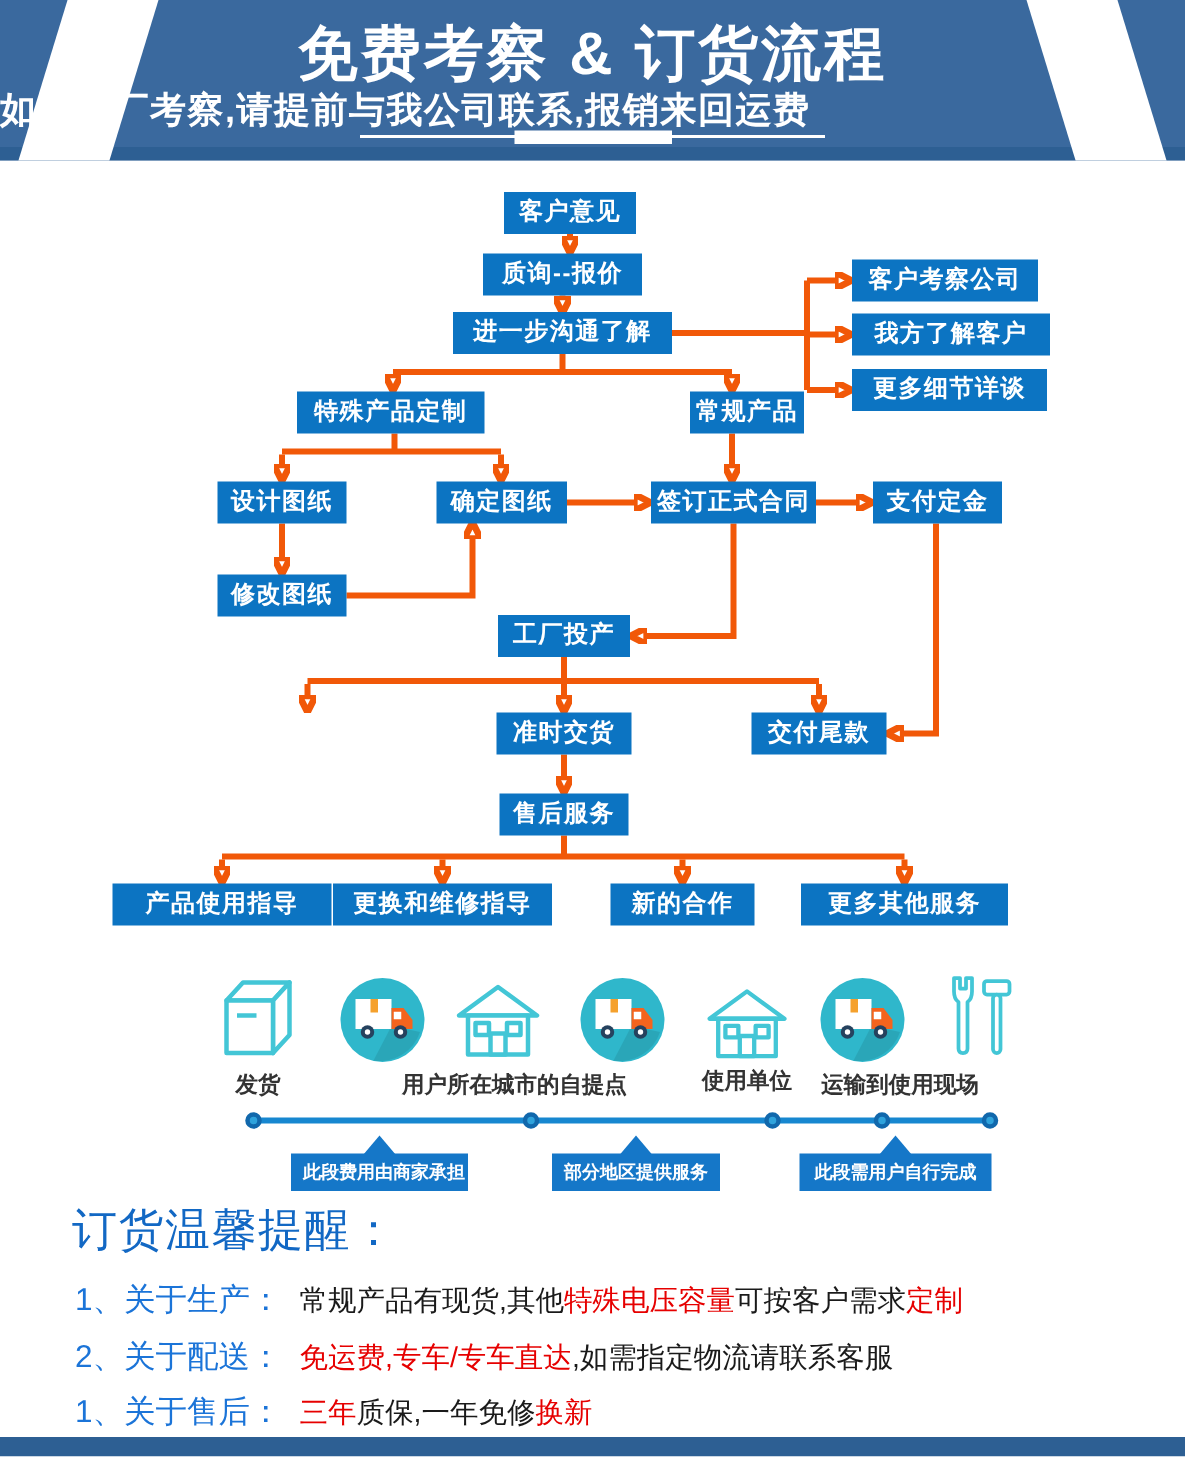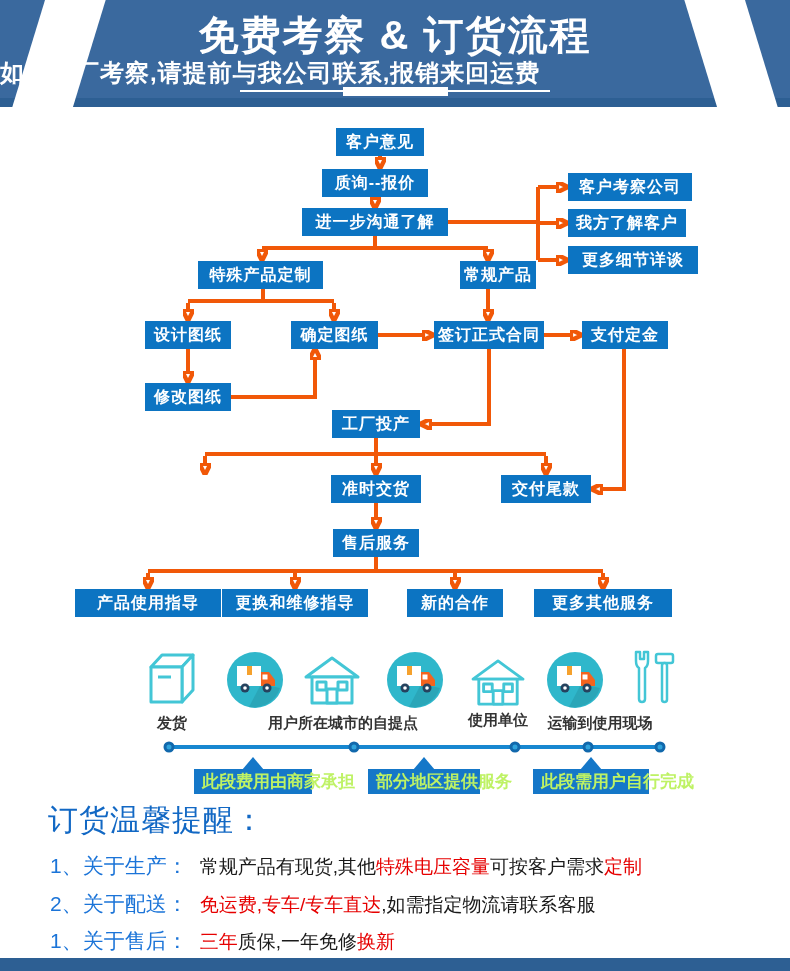--- a/index.html
+++ b/index.html
@@ -38,22 +38,22 @@
     font-size:16px;font-weight:700;letter-spacing:1px;text-align:center;line-height:28px;
     white-space:nowrap;}
 
   
   .ico{position:absolute;}
   .step-label{position:absolute;top:714px;transform:translateX(-50%);font-size:15px;
     font-weight:700;color:#333;white-space:nowrap;}
   .tl-line{position:absolute;left:167px;top:745px;width:495px;height:4px;background:var(--tl-blue);border-radius:2px;}
   .tl-dot{position:absolute;width:11px;height:11px;border-radius:50%;
     background:#2fa3dc;border:3px solid #1168ac;transform:translate(-50%,-50%);}
-  .callout{position:absolute;top:769px;height:25px;background:var(--callout);color:#bef264;
-    font-size:17px;font-weight:700;text-align:center;line-height:25px;white-space:nowrap;padding:0 8px;}
+  .callout{position:absolute;top:769px;height:25px;background:var(--callout);color:#ffffff;
+    font-size:12px;font-weight:700;text-align:center;line-height:25px;white-space:nowrap;padding:0 8px;}
   .callout .tri{position:absolute;left:50%;top:-12px;transform:translateX(-50%);
     width:0;height:0;border-left:11px solid transparent;border-right:11px solid transparent;
     border-bottom:13px solid var(--callout);}
 
   
   .rem-title{position:absolute;left:48px;top:800px;font-size:30px;color:var(--rem-blue);
     font-weight:500;letter-spacing:1px;}
   .rem-item{position:absolute;left:50px;font-size:19px;white-space:nowrap;}
   .rem-item .lbl{color:#1b74d8;font-size:21px;margin-right:12px;}
   .seg-k{color:#1a1a1a;margin-top:26px;}
@@ -111,21 +111,21 @@
     <path d="M148 573 V579" marker-end="url(#ah)"></path>
     <path d="M295 573 V579" marker-end="url(#ah)"></path>
     <path d="M455 573 V579" marker-end="url(#ah)"></path>
     <path d="M603 573 V579" marker-end="url(#ah)"></path>
   </svg>
 
   <div class="node" style="left:336px;top:128px;width:88px">客户意见</div>
   <div class="node" style="left:322px;top:169px;width:106px">质询--报价</div>
   <div class="node" style="left:302px;top:208px;width:146px">进一步沟通了解</div>
   <div class="node" style="left:568px;top:173px;width:124px">客户考察公司</div>
-  <div class="node" style="left:568px;top:209px;width:118px">我方了解客户</div>
+  <div class="node" style="left:568px;top:209px;width:132px">我方了解客户</div>
   <div class="node" style="left:568px;top:246px;width:130px">更多细节详谈</div>
   <div class="node" style="left:198px;top:261px;width:125px">特殊产品定制</div>
   <div class="node" style="left:460px;top:261px;width:76px">常规产品</div>
   <div class="node" style="left:145px;top:321px;width:86px">设计图纸</div>
   <div class="node" style="left:291px;top:321px;width:87px">确定图纸</div>
   <div class="node" style="left:434px;top:321px;width:110px">签订正式合同</div>
   <div class="node" style="left:582px;top:321px;width:86px">支付定金</div>
   <div class="node" style="left:145px;top:383px;width:86px">修改图纸</div>
   <div class="node" style="left:332px;top:410px;width:88px">工厂投产</div>
   <div class="node" style="left:331px;top:475px;width:90px">准时交货</div>
@@ -225,21 +225,21 @@
   <div class="tl-dot" style="left:660px;top:747px"></div>
 
   <div class="callout" style="left:194px;width:118px">
     <span class="tri"></span>
     <span>此段费用由商家承担</span>
   </div>
   <div class="callout" style="left:368px;width:112px">
     <span class="tri"></span>
     <span>部分地区提供服务</span>
   </div>
-  <div class="callout" style="left:533px;width:116px">
+  <div class="callout" style="left:533px;width:128px">
     <span class="tri"></span>
     <span>此段需用户自行完成</span>
   </div>
 
   <div class="rem-title">订货温馨提醒：</div>
 
   <div class="rem-item" style="top:852px">
     <span class="lbl">1、关于生产：</span><span class="seg-k">常规产品有现货,其他</span><span class="seg-r">特殊电压容量</span><span class="seg-k">可按客户需求</span><span class="seg-r">定制</span>
   </div>
 

